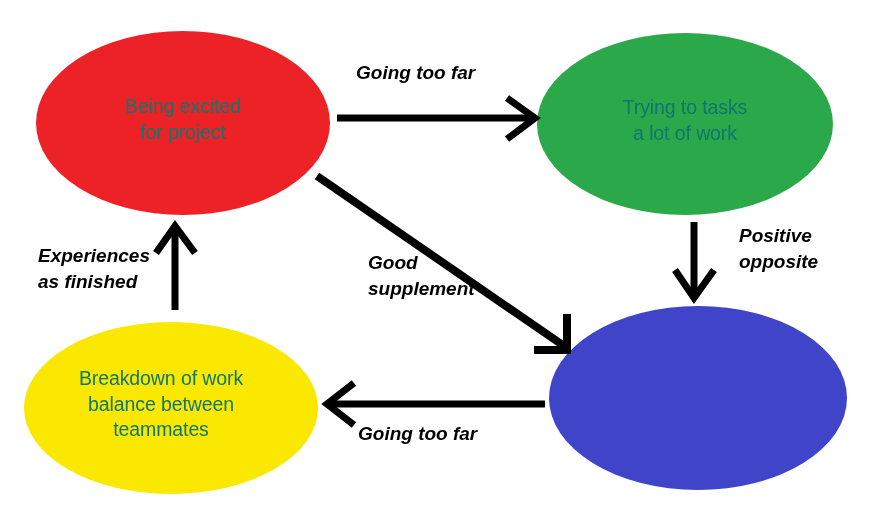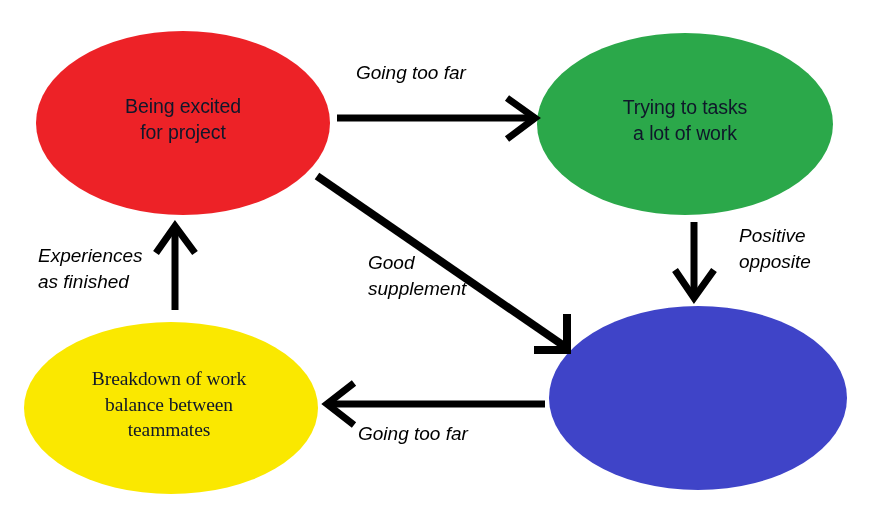--- a/index.html
+++ b/index.html
@@ -21,36 +21,37 @@
   #diagram-svg {
     position: absolute;
     left: 0;
     top: 0;
     width: 870px;
     height: 525px;
   }
   .node-label {
     position: absolute;
     text-align: center;
-    color: #0f172a;
+    color: #0f766e;
     font-family: "Liberation Sans", sans-serif;
     font-size: 19.5px;
     line-height: 1.32;
     letter-spacing: -0.1px;
     white-space: pre-line;
     pointer-events: none;
   }
   .edge-label {
     position: absolute;
     color: #000000;
     font-family: "Liberation Sans", sans-serif;
     font-style: italic;
     font-size: 19px;
     line-height: 1.35;
     white-space: pre-line;
+    font-weight: bold;
   }
 </style>
 </head>
 <body>
 
 <div id="canvas">
 
   <svg id="diagram-svg" viewBox="0 0 870 525">
 
     <ellipse cx="183" cy="123" rx="147" ry="92" fill="#ED2227"></ellipse>
@@ -88,21 +89,21 @@
 
   </svg>
 
   <div class="node-label" style="left:53px; top:94px; width:260px;">Being excited
 for project</div>
 
   <div class="node-label" style="left:555px; top:95px; width:260px;">Trying to tasks
 a lot of work</div>
 
 
-  <div class="node-label" style="left:40px; top:366px; width:258px;font-family:Liberation Serif, serif;">Breakdown of work
+  <div class="node-label" style="left:32px; top:366px; width:258px;">Breakdown of work
 balance between
 teammates</div>
 
   <div class="edge-label" style="left:356px; top:60px;">Going too far</div>
 
   <div class="edge-label" style="left:719px; top:223px;margin-left:20px;">Positive
 opposite</div>
 
   <div class="edge-label" style="left:358px; top:421px;">Going too far</div>
 

